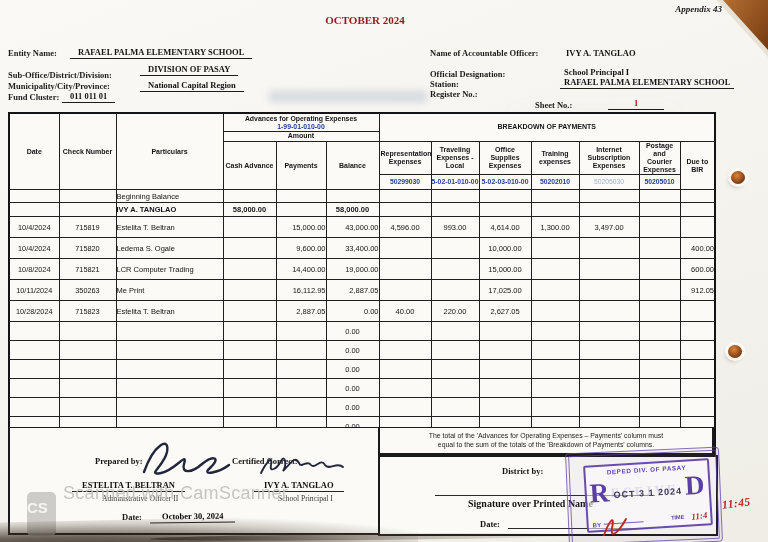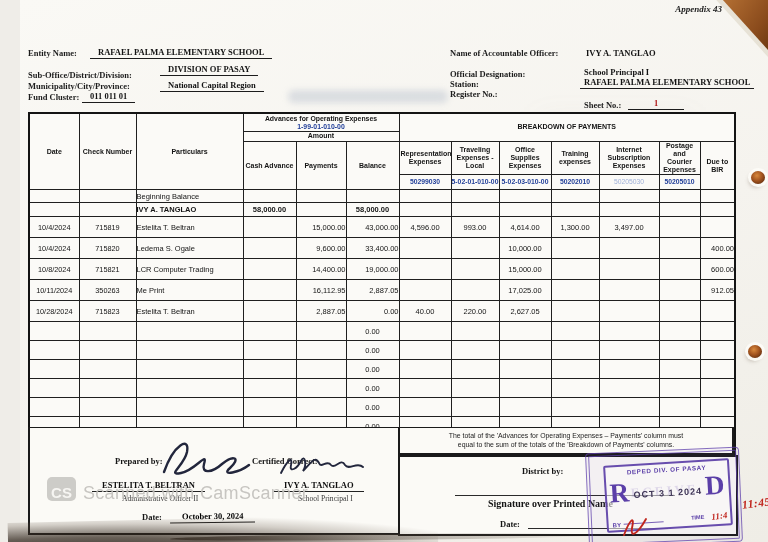--- a/index.html
+++ b/index.html
@@ -1,21 +1,21 @@
 <!DOCTYPE html>
 <html><head>
 <meta charset="utf-8">
 <style>
   html,body{margin:0;padding:0;}
   body{
     width:768px;height:542px;overflow:hidden;position:relative;
     background:#efede8;font-family:"Liberation Sans",sans-serif;
     -webkit-font-smoothing:antialiased;
   }
-  .page{position:absolute;inset:0;background:linear-gradient(160deg,#faf9f5 0%,#f5f3ee 55%,#efede6 100%);margin-left:20px;}
+  .page{position:absolute;inset:0;background:linear-gradient(160deg,#faf9f5 0%,#f5f3ee 55%,#efede6 100%);}
   .abs{position:absolute;}
 
   
   .appendix{top:4px;right:46px;font:italic bold 9px "Liberation Serif",serif;color:#222;}
   .titles{top:13px;left:0;width:730px;text-align:center;font-family:"Liberation Serif",serif;}
   .t1{font-size:12px;font-weight:bold;color:#1a1a1a;letter-spacing:.2px;}
   .t2{font-size:11px;font-weight:bold;color:#8b1f1f;margin-top:1px;}
   .t3{font-size:11px;font-weight:bold;color:#8b1f1f;margin-top:1px;}
   .lbl{font:bold 8.5px "Liberation Serif",serif;color:#1c1c1c;white-space:nowrap;}
   .val{font:bold 8.5px "Liberation Serif",serif;color:#141414;white-space:nowrap;}
@@ -73,22 +73,22 @@
   .stamp-D{position:absolute;right:4px;top:9px;font:bold 27px "Liberation Serif",serif;}
   .stamp-faint{position:absolute;left:24px;top:19px;font:bold 13px "Liberation Serif",serif;opacity:.16;letter-spacing:3px;}
   .stamp-date{position:absolute;left:0;right:0;top:24px;text-align:center;font-size:9px;font-weight:bold;color:#3e3556;letter-spacing:1px;}
   .stamp-by{position:absolute;left:4px;bottom:2px;font-size:6px;font-weight:bold;}
   .stamp-byline{position:absolute;left:15px;bottom:5px;width:40px;border-bottom:1.3px solid rgba(88,58,165,.8);}
   .stamp-time{position:absolute;right:26px;bottom:5px;font-size:5.6px;font-weight:bold;}
   .stamp-timeval{position:absolute;right:3px;bottom:3px;font:italic bold 9px "Liberation Serif",serif;color:#c0251d;transform:rotate(-4deg);}
   .hand-time{left:722px;top:497px;font:italic bold 11.5px "Liberation Serif",serif;color:#c0251d;transform:rotate(-7deg);letter-spacing:.5px;}
 
   
-  .cs-badge{left:27px;top:477px;width:29px;height:24px;background:#c6c4c0;border-radius:5px;
-    color:#f6f5f2;font:bold 15px "Liberation Sans",sans-serif;text-align:center;line-height:32px;opacity:.85;}
+  .cs-badge{left:27px;top:492px;width:29px;height:44px;background:#c6c4c0;border-radius:5px;
+    color:#f6f5f2;font:bold 15px "Liberation Sans",sans-serif;text-align:left;line-height:32px;opacity:.85;}
   .cs-text{left:63px;top:483px;font-size:18px;color:#c2c0bc;letter-spacing:.3px;opacity:.9;}
 
   
   .hole{width:14px;height:13px;border-radius:50%;
     background:radial-gradient(circle at 42% 35%,#d9893d 0%,#a2541f 45%,#5f2c0d 85%);
     box-shadow:0 0 0 3px rgba(252,251,247,.95),-2px 3px 4px rgba(90,70,50,.35);}
   .hole1{left:731px;top:171px;}
   .hole2{left:728px;top:345px;}
   .fold-white{right:0;top:0;width:55px;height:57px;clip-path:polygon(6% 0,100% 0,100% 100%);background:#e7e2d6;}
   .fold-brown{right:0;top:0;width:49px;height:50px;clip-path:polygon(8% 0,100% 0,100% 100%);
@@ -109,39 +109,40 @@
 
   <div class="abs shade shade1"></div>
   <div class="abs shade shade2"></div>
   <div class="abs bleed"></div>
 
   <div class="abs appendix">Appendix 43</div>
   <div class="abs fold-white"></div>
   <div class="abs fold-brown"></div>
 
   <div class="abs titles">
+    <div class="t3">OCTOBER  2024</div>
   </div>
 
   <div class="abs lbl" style="left:8px;top:48px;">Entity Name:</div>
   <div class="abs val und" style="left:70px;top:47px;">RAFAEL PALMA ELEMENTARY SCHOOL</div>
   <div class="abs lbl" style="left:8px;top:70px;">Sub-Office/District/Division:</div>
   <div class="abs val und" style="left:140px;top:64px;">DIVISION OF PASAY</div>
   <div class="abs lbl" style="left:8px;top:81px;">Municipality/City/Province:</div>
   <div class="abs val und" style="left:140px;top:80px;">National Capital Region</div>
   <div class="abs lbl" style="left:8px;top:92px;">Fund Cluster:</div>
   <div class="abs val und" style="left:62px;top:91px;">011 011 01</div>
 
   <div class="abs lbl" style="left:430px;top:48px;">Name of Accountable Officer:</div>
   <div class="abs val" style="left:566px;top:48px;">IVY A. TANGLAO</div>
   <div class="abs lbl" style="left:430px;top:69px;">Official Designation:</div>
   <div class="abs val" style="left:564px;top:67px;">School Principal I</div>
   <div class="abs lbl" style="left:430px;top:79px;">Station:</div>
   <div class="abs val und" style="left:560px;top:77px;padding:0 4px 1px 4px;">RAFAEL PALMA ELEMENTARY SCHOOL</div>
   <div class="abs lbl" style="left:430px;top:89px;">Register No.:</div>
-  <div class="abs lbl" style="left:564px;top:100px;">Sheet No.:</div>
+  <div class="abs lbl" style="left:535px;top:100px;">Sheet No.:</div>
   <div class="abs val und" style="left:608px;top:98px;color:#b01a1a;padding:0 26px 1px 26px;">1</div>
 
   <table class="reg">
     <colgroup>
       <col style="width:50px">
         <col style="width:57px">
         <col style="width:107px">
       <col style="width:53px">
         <col style="width:50px">
         <col style="width:53px">

